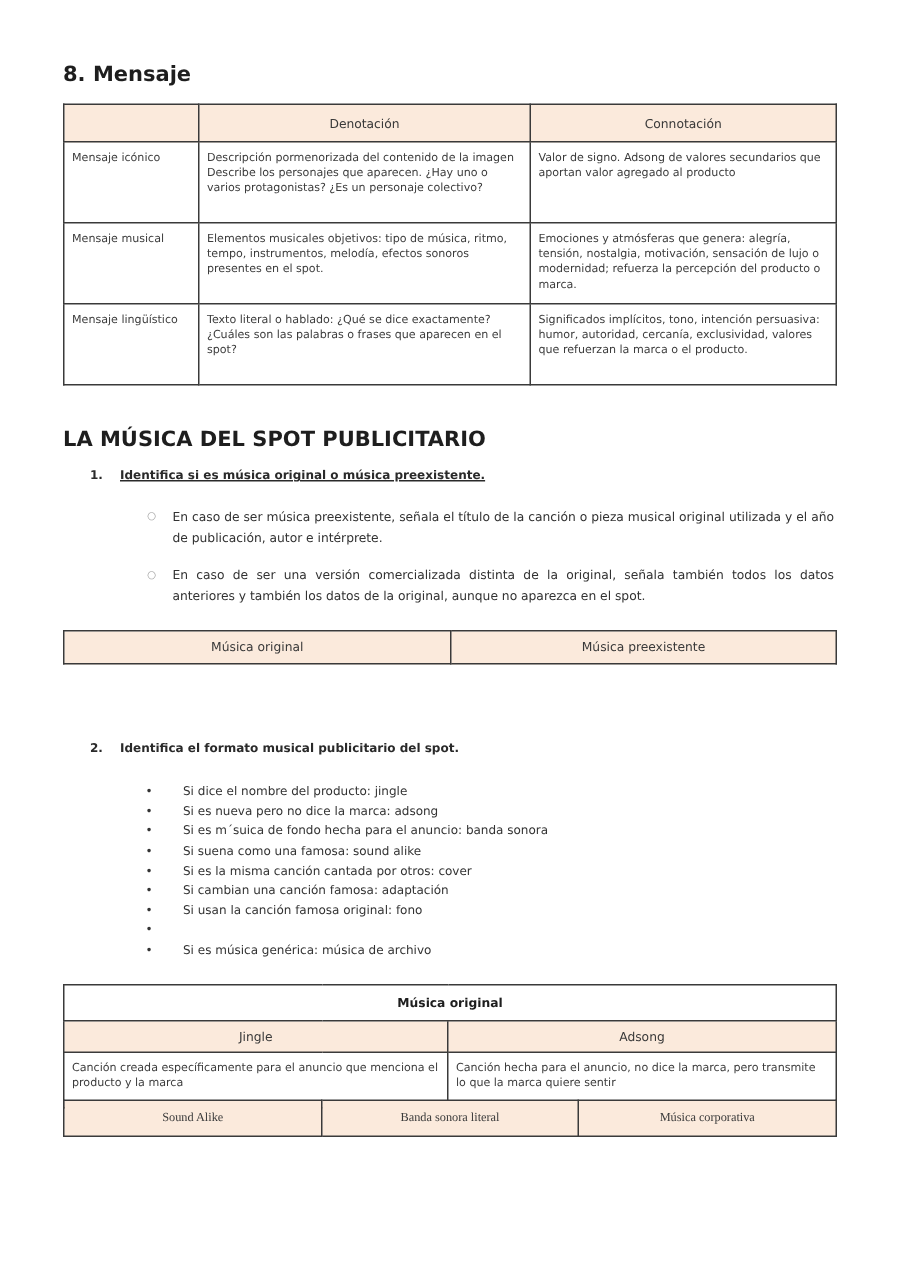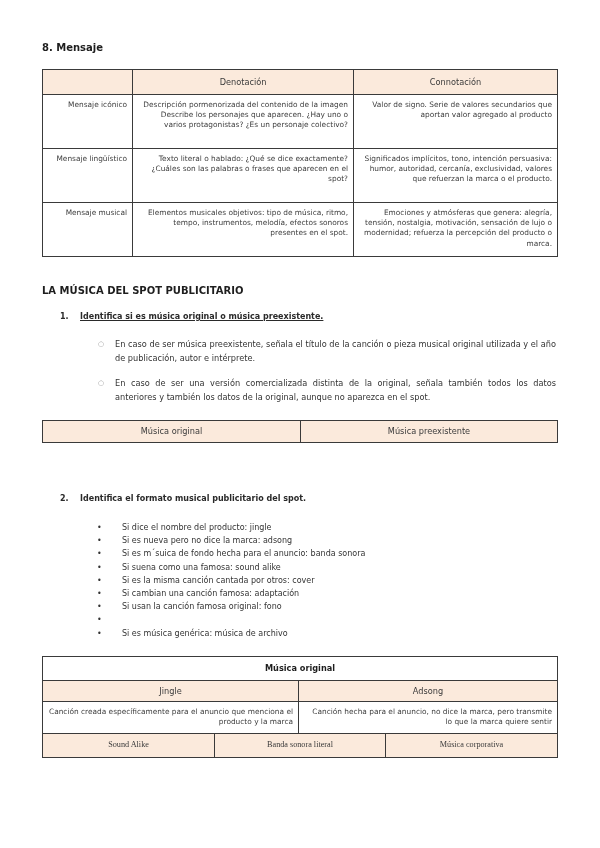--- a/index.html
+++ b/index.html
@@ -1,25 +1,25 @@
 <!DOCTYPE html>
 <html><head>
 <meta charset="utf-8">
 <style>
   html, body { margin: 0; padding: 0; background: #ffffff; }
   body {
     width: 600px; height: 848px; position: relative; overflow: hidden;
     font-family: "DejaVu Sans", sans-serif; color: #2a2a2a;
   }
   .abs { position: absolute; }
-  .h-section { font-size: 10px; font-weight: bold; color: #1e1e1e; }
+  .h-section { font-size: 14px; font-weight: bold; color: #1e1e1e; }
   table { border-collapse: collapse; table-layout: fixed; position: absolute; }
   td, th {
     border: 1.2px solid #3a3a3a; font-size: 7.4px; line-height: 10.2px;
-    font-weight: normal; color: #3c3c3c; vertical-align: top; padding: 5px 5px; text-align: right;
+    font-weight: normal; color: #3c3c3c; vertical-align: top; padding: 5px 5px;
   }
   th { background: #fbeadc; text-align: center; vertical-align: middle; font-size: 8.2px; color: #3a3a3a; }
   th.title { background: #ffffff; font-weight: bold; color: #1e1e1e; }
   .num-item { font-size: 8px; font-weight: bold; color: #2a2a2a; }
   .circ-item { font-size: 8.2px; line-height: 13.5px; color: #333; text-align: justify; }
   .circ-bullet { font-size: 7px; color: #999; }
   ul.bul { list-style: none; margin: 0; padding: 0; }
   ul.bul li { font-size: 8px; line-height: 13.2px; color: #333; position: relative; padding-left: 25px; height: 13.2px; }
   ul.bul li .dot { position: absolute; left: 0; top: 0; font-size: 8px; }
 </style>
@@ -37,31 +37,31 @@
   <tbody>
       <tr style="height:25px">
     <th></th>
     <th>Denotación</th>
     <th>Connotación</th>
   </tr>
   <tr style="height:54px">
     <td>Mensaje icónico</td>
     <td style="white-space:pre-line">Descripción pormenorizada del contenido de la imagen
 Describe los personajes que aparecen. ¿Hay uno o varios protagonistas? ¿Es un personaje colectivo?</td>
-    <td>Valor de signo. Serie de valores secundarios que aportan valor agregado al producto</td>
+    <td>Valor de signo. Adsong de valores secundarios que aportan valor agregado al producto</td>
+  </tr>
+  <tr style="height:54px">
+    <td>Mensaje musical</td>
+    <td>Elementos musicales objetivos: tipo de música, ritmo, tempo, instrumentos, melodía, efectos sonoros presentes en el spot.</td>
+    <td>Emociones y atmósferas que genera: alegría, tensión, nostalgia, motivación, sensación de lujo o modernidad; refuerza la percepción del producto o marca.</td>
   </tr>
   <tr style="height:54px">
     <td>Mensaje lingüístico</td>
     <td>Texto literal o hablado: ¿Qué se dice exactamente? ¿Cuáles son las palabras o frases que aparecen en el spot?</td>
     <td>Significados implícitos, tono, intención persuasiva: humor, autoridad, cercanía, exclusividad, valores que refuerzan la marca o el producto.</td>
-  </tr>
-  <tr style="height:54px">
-    <td>Mensaje musical</td>
-    <td>Elementos musicales objetivos: tipo de música, ritmo, tempo, instrumentos, melodía, efectos sonoros presentes en el spot.</td>
-    <td>Emociones y atmósferas que genera: alegría, tensión, nostalgia, motivación, sensación de lujo o modernidad; refuerza la percepción del producto o marca.</td>
   </tr>
 </tbody>
   </table>
 
 <div class="abs h-section" style="left:42px; top:285px;">LA MÚSICA DEL SPOT PUBLICITARIO</div>
 
 <div class="abs num-item" style="left:60px; top:312px;">
   <span>1.</span>
   <span style="position:absolute; left:20px; white-space:nowrap;text-decoration:underline;">Identifica si es música original o música preexistente.</span>
 </div>

